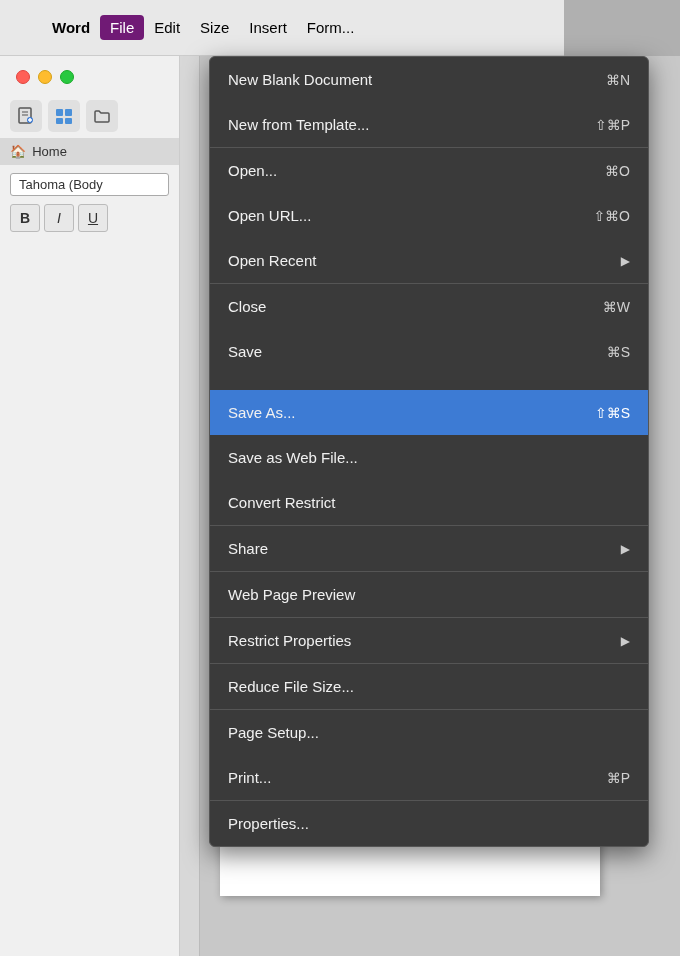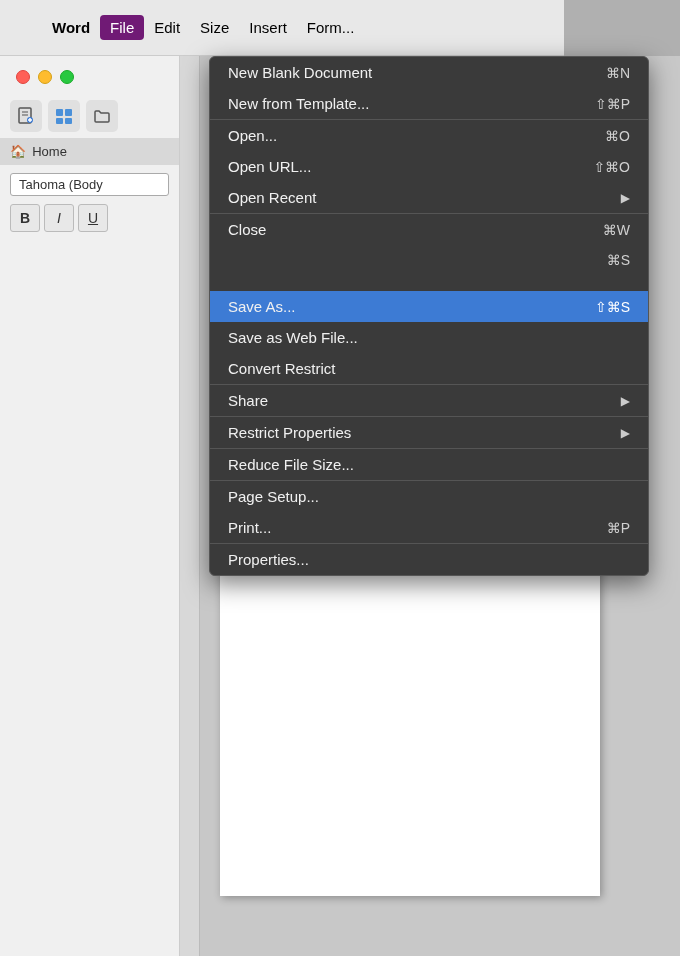--- a/index.html
+++ b/index.html
@@ -177,22 +177,22 @@
       background: #3a3a3a;
       border: 1px solid #555;
       border-radius: 6px;
       box-shadow: 0 8px 24px rgba(0,0,0,0.5);
       overflow: hidden;
     }
 
     .menu-item {
       display: flex;
       align-items: center;
-      justify-content: flex-end;
-      padding: 7px 18px;
+      justify-content: flex-start;
+      padding: 14px 18px;
       font-size: 15px;
       color: #f0f0f0;
       cursor: pointer;
       white-space: nowrap;
     }
     .menu-item.highlighted {
       background: #3d7bd4;
       margin-top: 16px;
     }
     .menu-item-label {
@@ -306,20 +306,21 @@
           <span class="menu-item-label">Open Recent</span>
           <span class="menu-arrow">▶</span>
         </div>
       </div>
       <div class="menu-section">
         <div class="menu-item">
           <span class="menu-item-label">Close</span>
           <span class="menu-item-shortcut">⌘W</span>
         </div>
         <div class="menu-item">
+          <span class="menu-item-label">Save</span>
           <span class="menu-item-shortcut">⌘S</span>
         </div>
         <div class="menu-item highlighted">
           <span class="menu-item-label">Save As...</span>
           <span class="menu-item-shortcut">⇧⌘S</span>
         </div>
         <div class="menu-item">
           <span class="menu-item-label">Save as Web File...</span>
         </div>
         <div class="menu-item">
@@ -327,20 +328,25 @@
         </div>
       </div>
       <div class="menu-section">
         <div class="menu-item">
           <span class="menu-item-label">Share</span>
           <span class="menu-arrow">▶</span>
         </div>
       </div>
       <div class="menu-section">
         <div class="menu-item">
+          <span class="menu-item-label">Web Page Preview</span>
+        </div>
+      </div>
+      <div class="menu-section">
+        <div class="menu-item">
           <span class="menu-item-label">Restrict Properties</span>
           <span class="menu-arrow">▶</span>
         </div>
       </div>
       <div class="menu-section">
         <div class="menu-item">
           <span class="menu-item-label">Reduce File Size...</span>
         </div>
       </div>
       <div class="menu-section">

